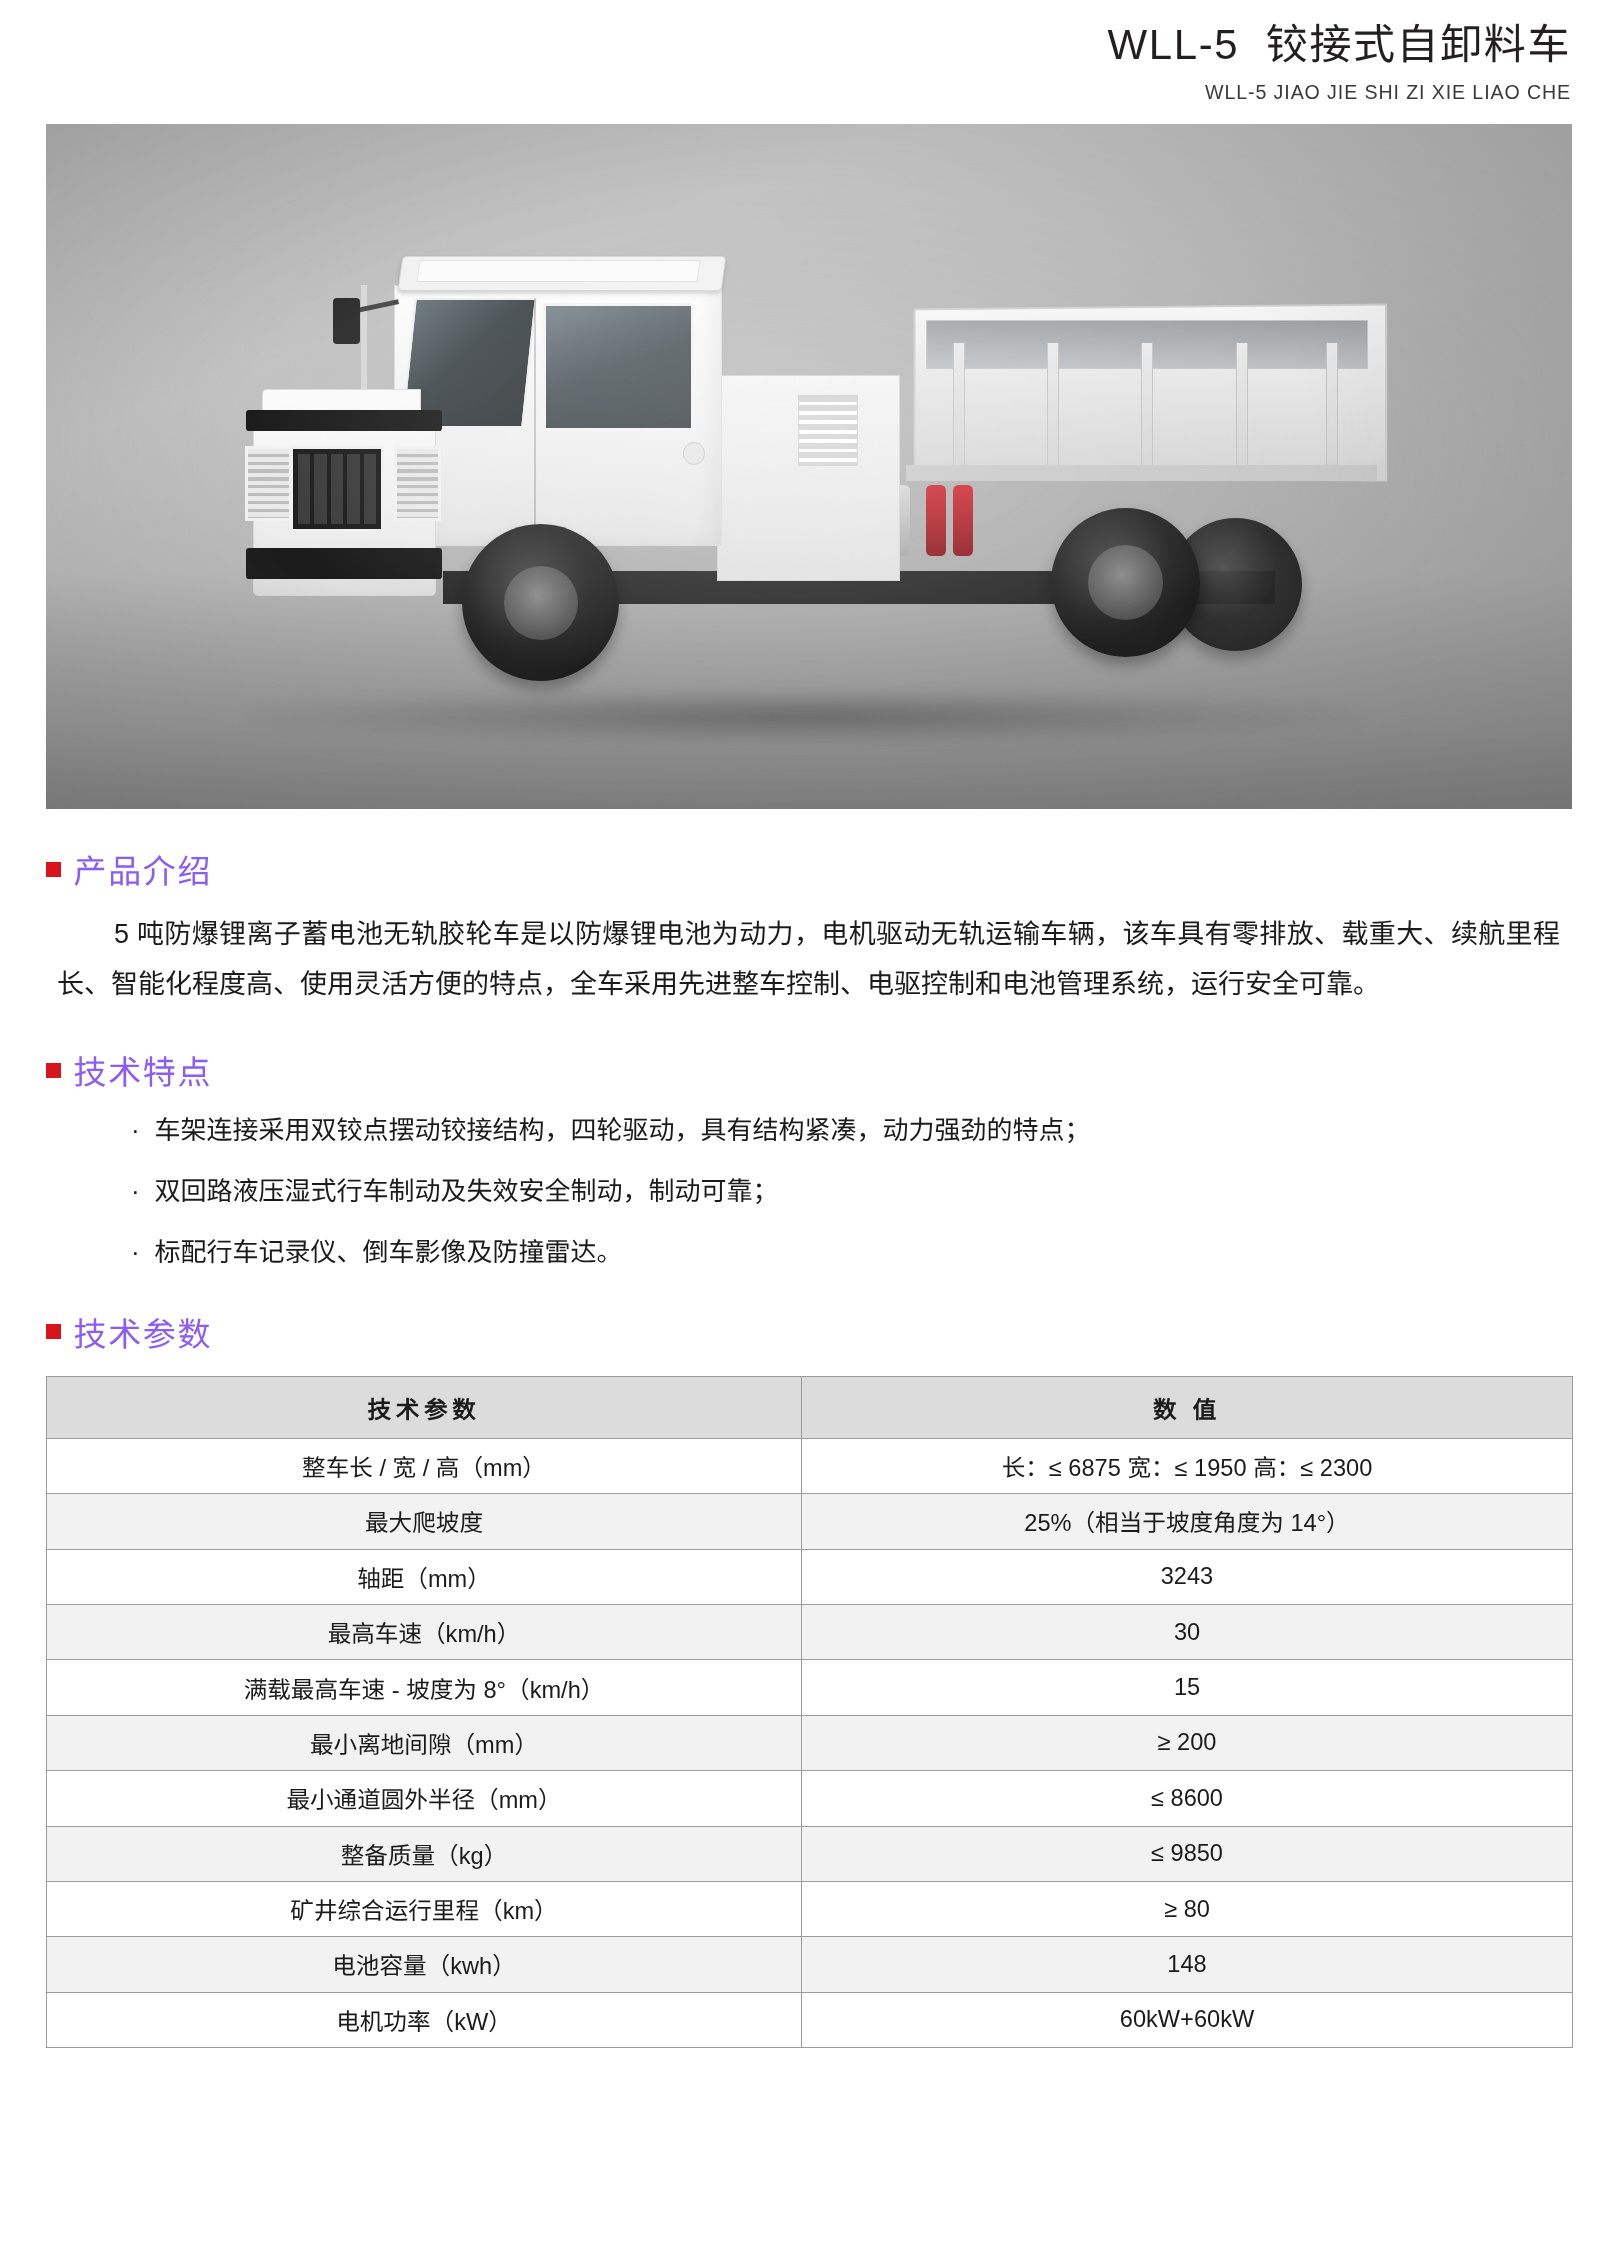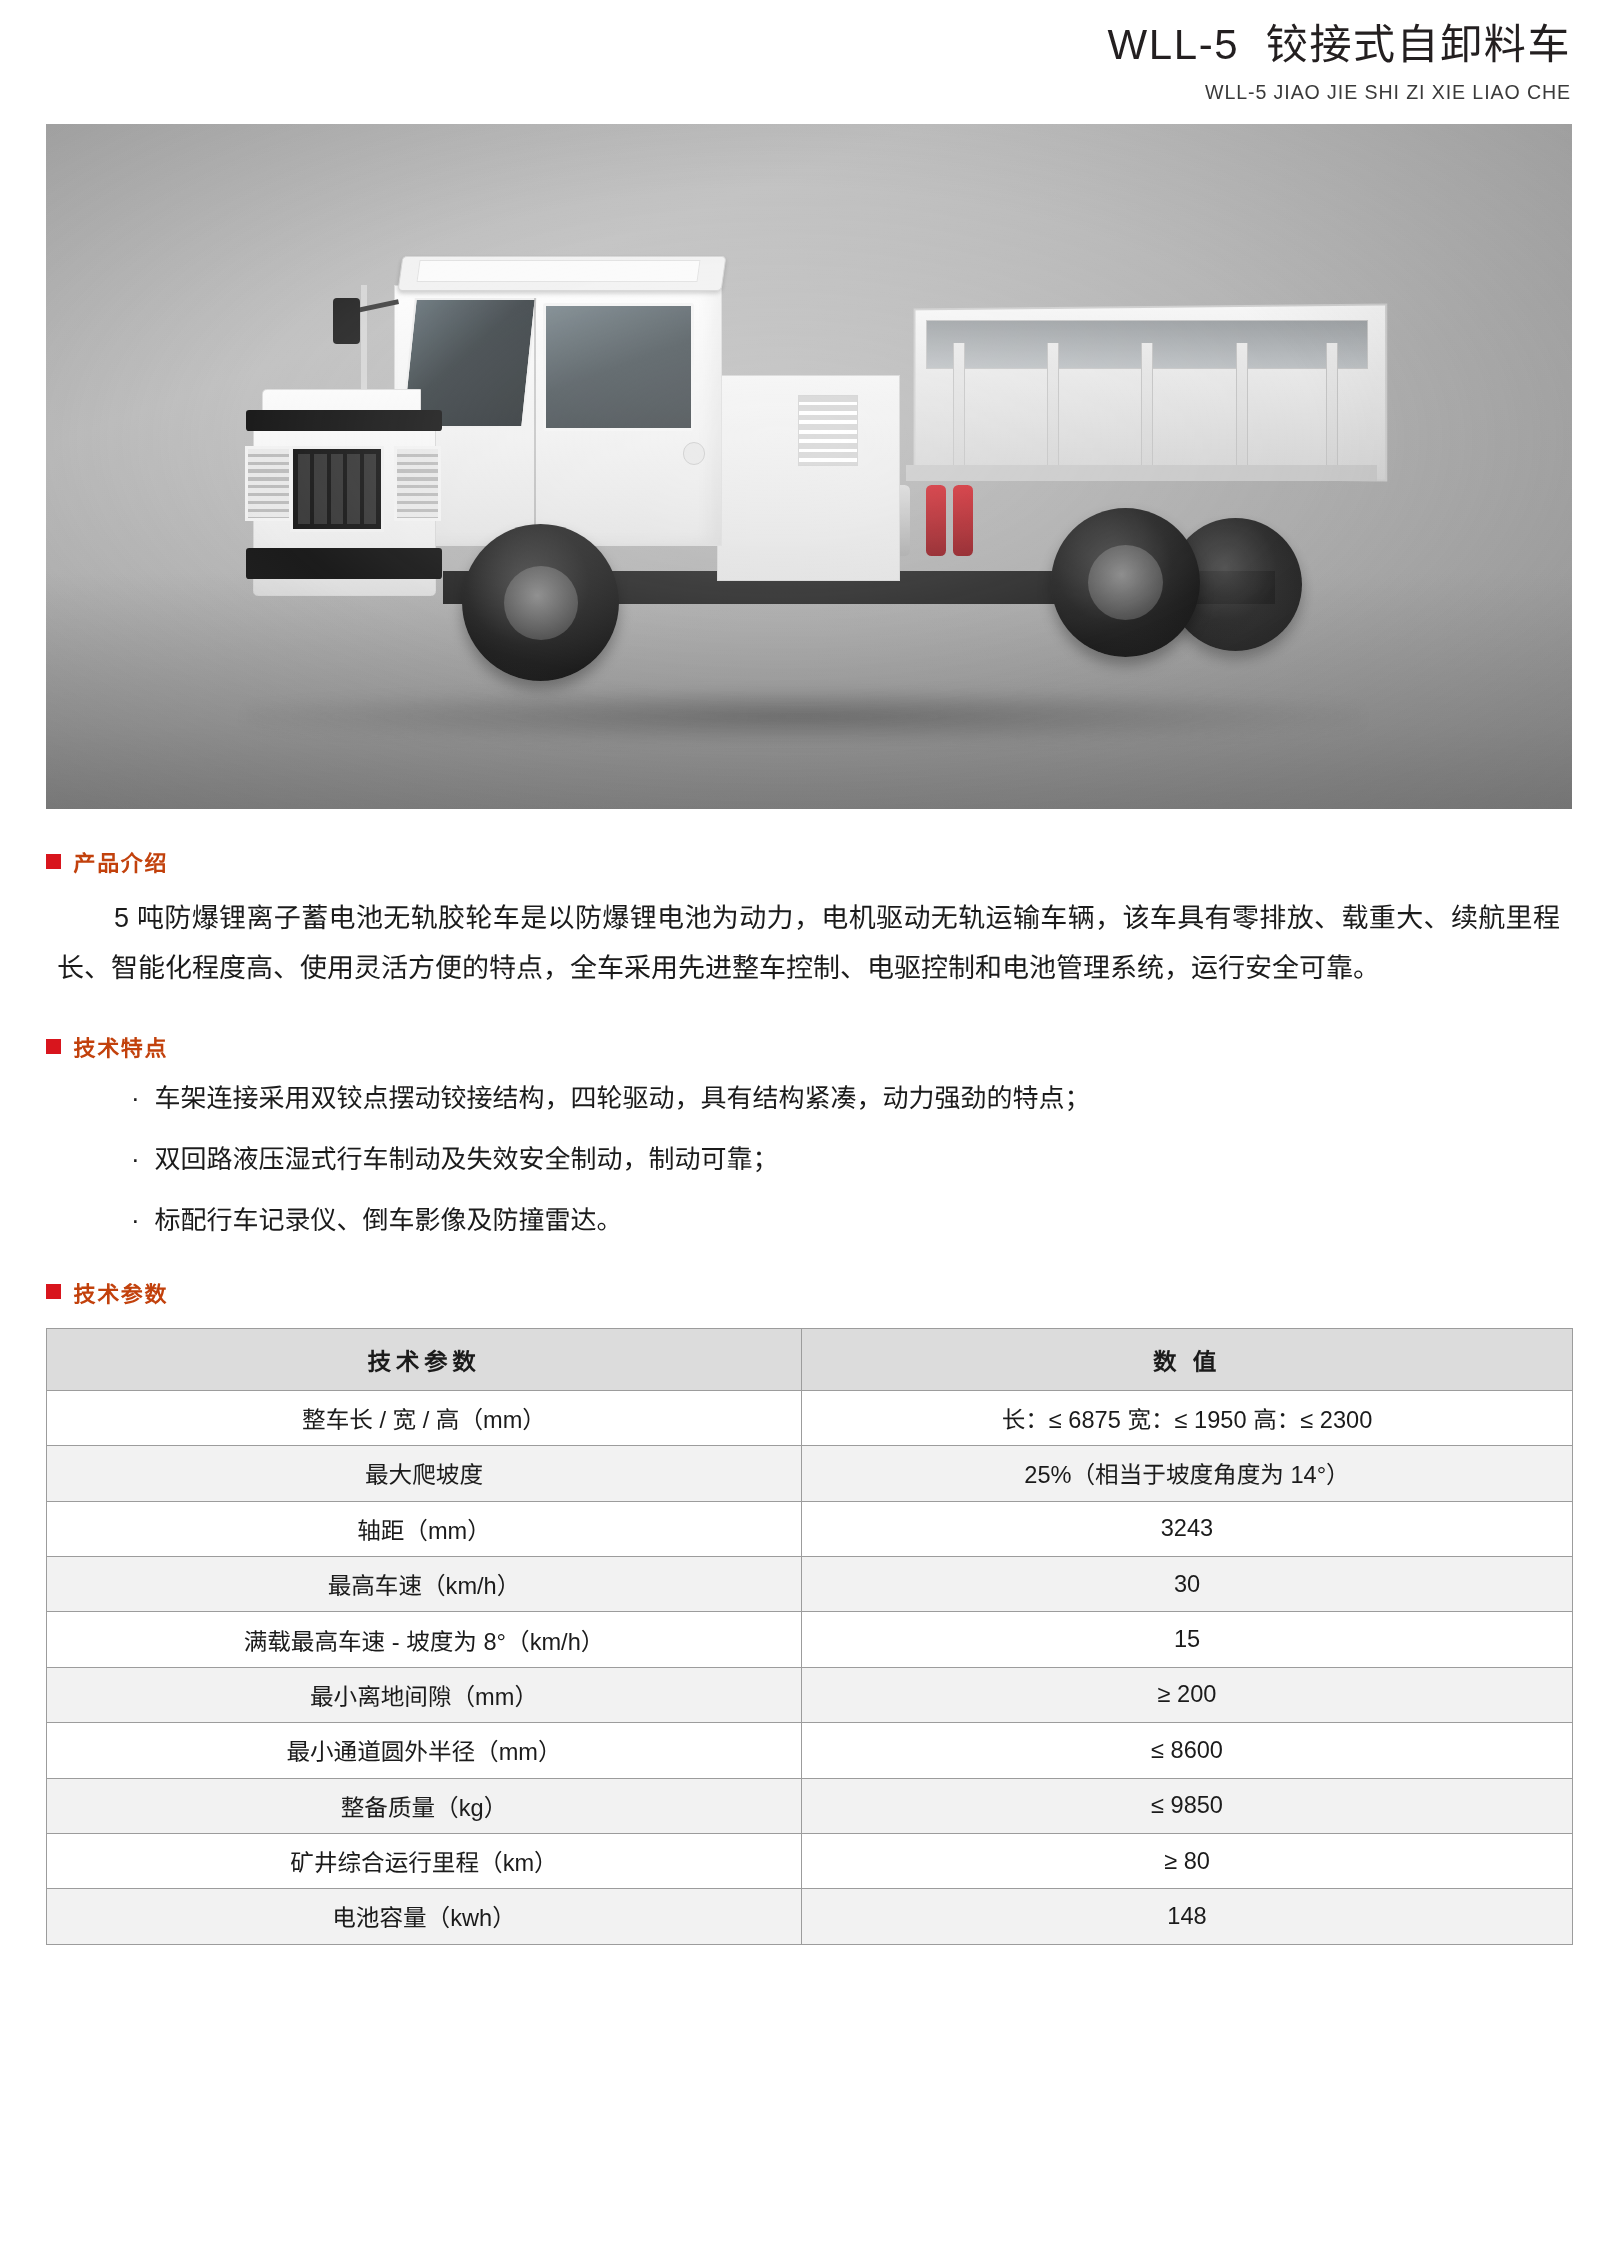--- a/index.html
+++ b/index.html
@@ -203,21 +203,21 @@
   
   .sec-head {
     display: flex; align-items: center; gap: 12.6px;
     margin-top: 36px;
   }
   .sec-head .marker {
     width: 15px; height: 15px; background: #d8151d; display: inline-block;
     flex: 0 0 auto;
   }
   .sec-head .title {
-    font-size: 22px; font-weight: 700; color: #c2410c; letter-spacing: 1.6px;
+    font-size: 33px; font-weight: 400; color: #8b5cf6; letter-spacing: 1.6px;
   }
 
   
   .intro {
     margin-top: 17.3px;
     font-size: 27px;
     line-height: 1.85;
     color: #1b1b1b;
     text-align: justify;
     text-indent: 57px;
@@ -409,17 +409,21 @@
         <td>≤ 9850</td>
       </tr>
       <tr>
         <td>矿井综合运行里程（km）</td>
         <td>≥ 80</td>
       </tr>
       <tr>
         <td>电池容量（kwh）</td>
         <td>148</td>
       </tr>
+      <tr>
+        <td>电机功率（kW）</td>
+        <td>60kW+60kW</td>
+      </tr>
     </tbody>
   </table>
 
 </div>
 
 
 </body></html>

